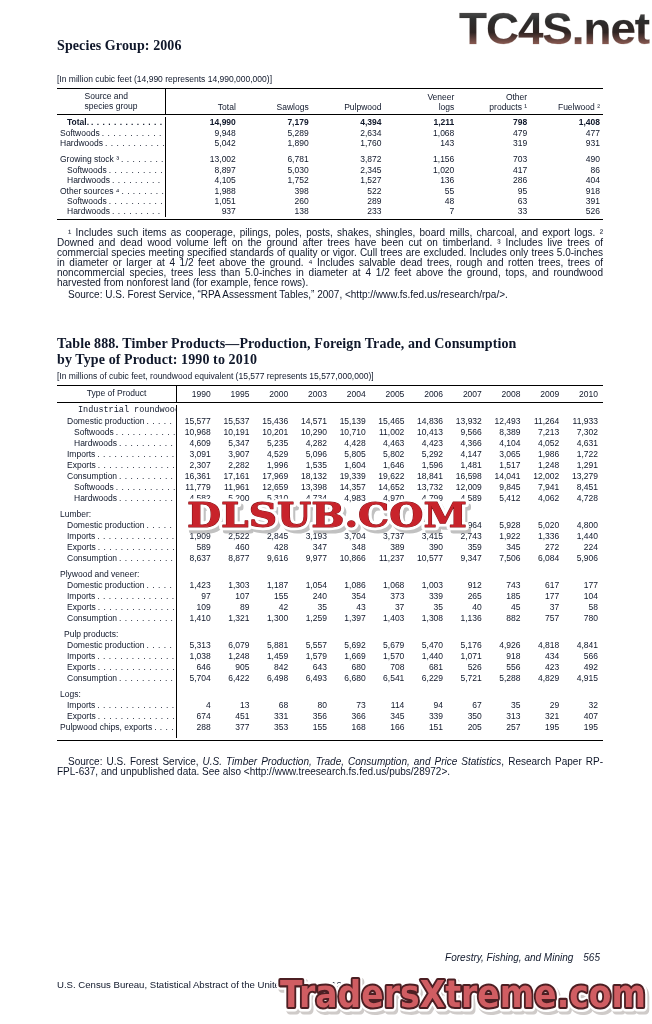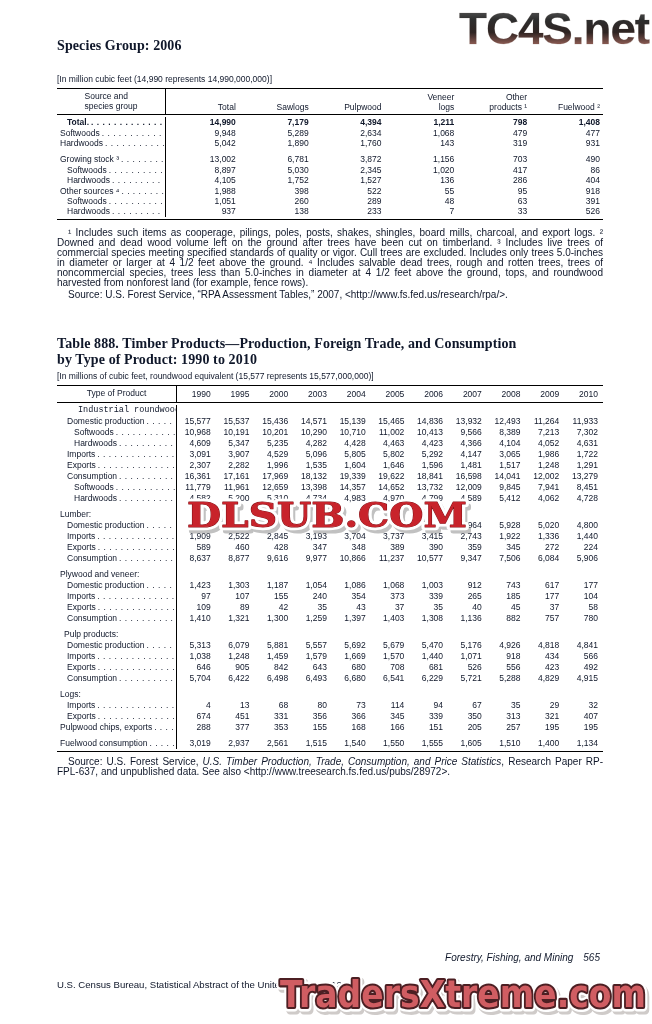--- a/index.html
+++ b/index.html
@@ -756,37 +756,20 @@
           <div class="cell"></div>
           <div class="cell"></div>
           <div class="cell"></div>
           <div class="cell"></div>
           <div class="cell"></div>
           <div class="cell"></div>
           <div class="cell"></div>
           <div class="cell"></div>
           <div class="cell"></div>
         </div>
-        <div class="trow">
-          <div class="stubcell">
-            <span class="lbl" style="padding-left: 0px;">Fuelwood consumption</span>
-            <span class="dots"></span>
-          </div>
-          <div class="cell">3,019</div>
-          <div class="cell">2,937</div>
-          <div class="cell">2,561</div>
-          <div class="cell">1,515</div>
-          <div class="cell">1,540</div>
-          <div class="cell">1,550</div>
-          <div class="cell">1,555</div>
-          <div class="cell">1,605</div>
-          <div class="cell">1,510</div>
-          <div class="cell">1,400</div>
-          <div class="cell">1,134</div>
-        </div>
       </div>
     </div>
   <p class="fnote" style="top:757px;">
     <span>Source: U.S. Forest Service, </span><i>U.S. Timber Production, Trade, Consumption, and Price Statistics</i><span>, Research Paper RP-FPL-637, and unpublished data. See also &lt;http://www.treesearch.fs.fed.us/pubs/28972&gt;.</span>
   </p>
 
   <svg class="wm" style="left:181px;top:492px;" width="292" height="46" viewBox="0 0 292 46">
     <g font-family="'DejaVu Serif','Liberation Serif',serif" font-weight="bold" font-size="34">
       <text x="6" y="35" transform="translate(3,3.5)" textLength="280" lengthAdjust="spacingAndGlyphs" fill="#8f8f8f" stroke="#8f8f8f" stroke-width="5" stroke-linejoin="round" opacity="0.55">DLSUB.COM</text>
       <text x="6" y="35" textLength="280" lengthAdjust="spacingAndGlyphs" fill="#ffffff" stroke="#ffffff" stroke-width="6.5" stroke-linejoin="round" paint-order="stroke">DLSUB.COM</text>

